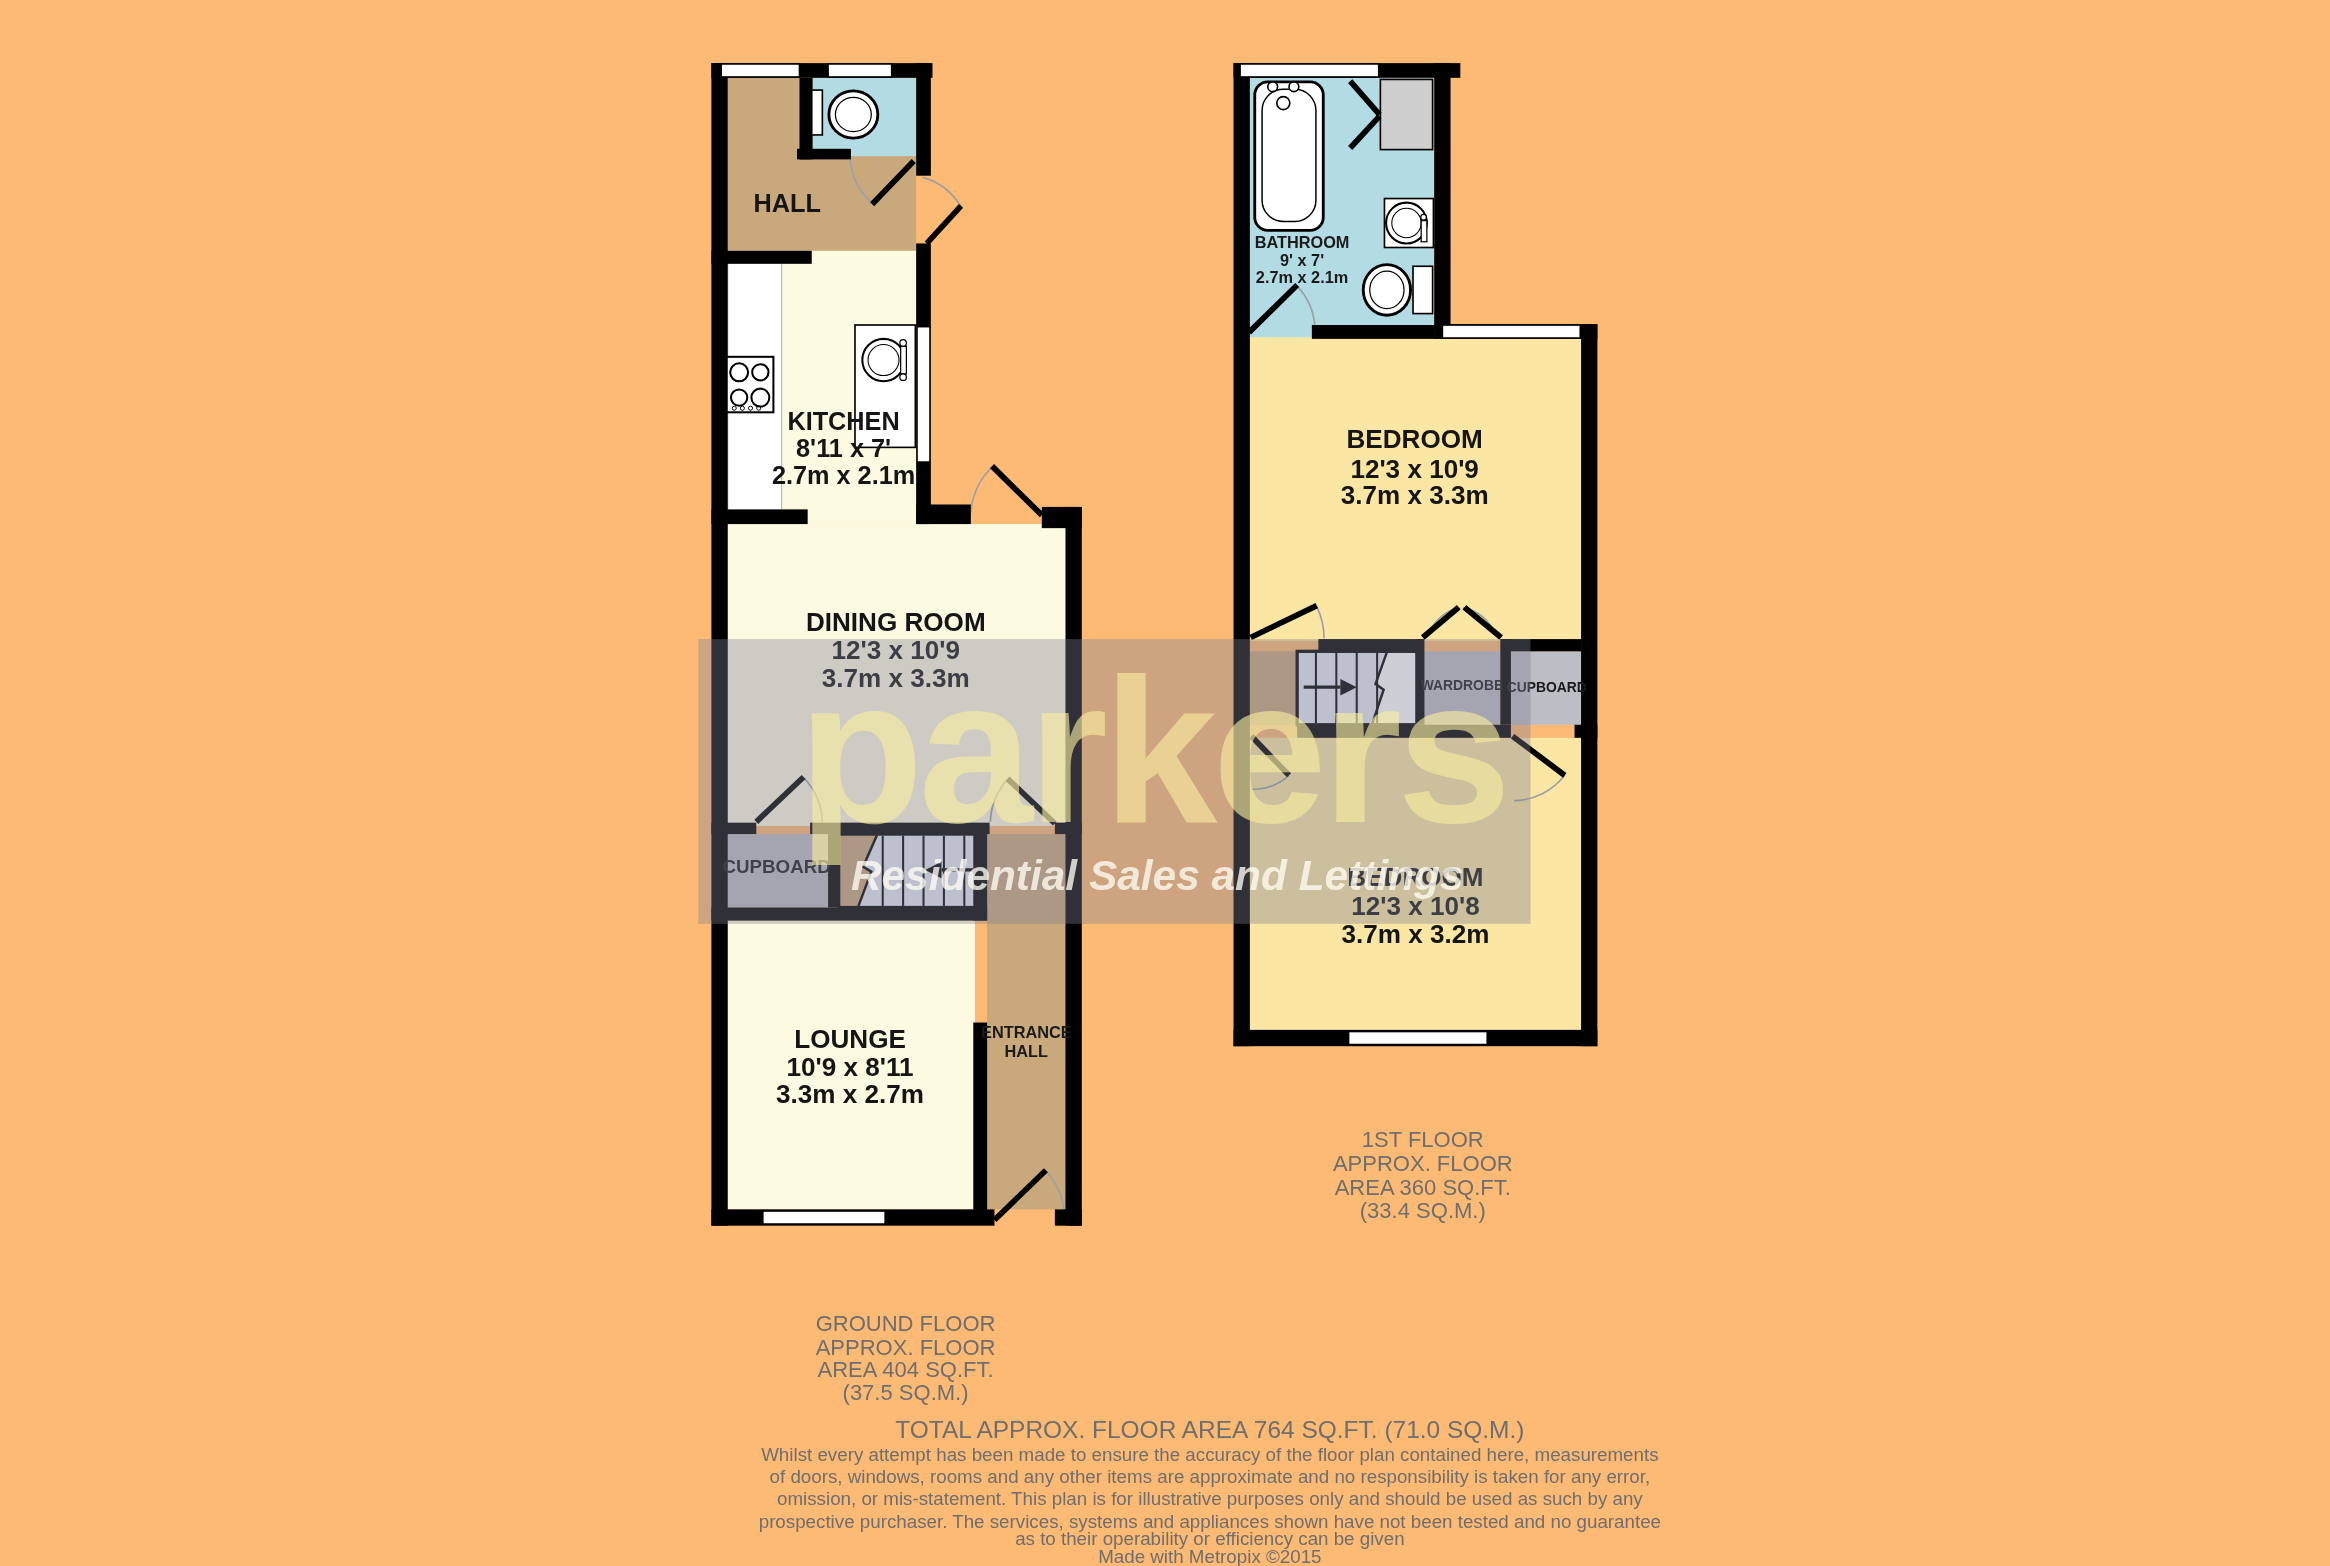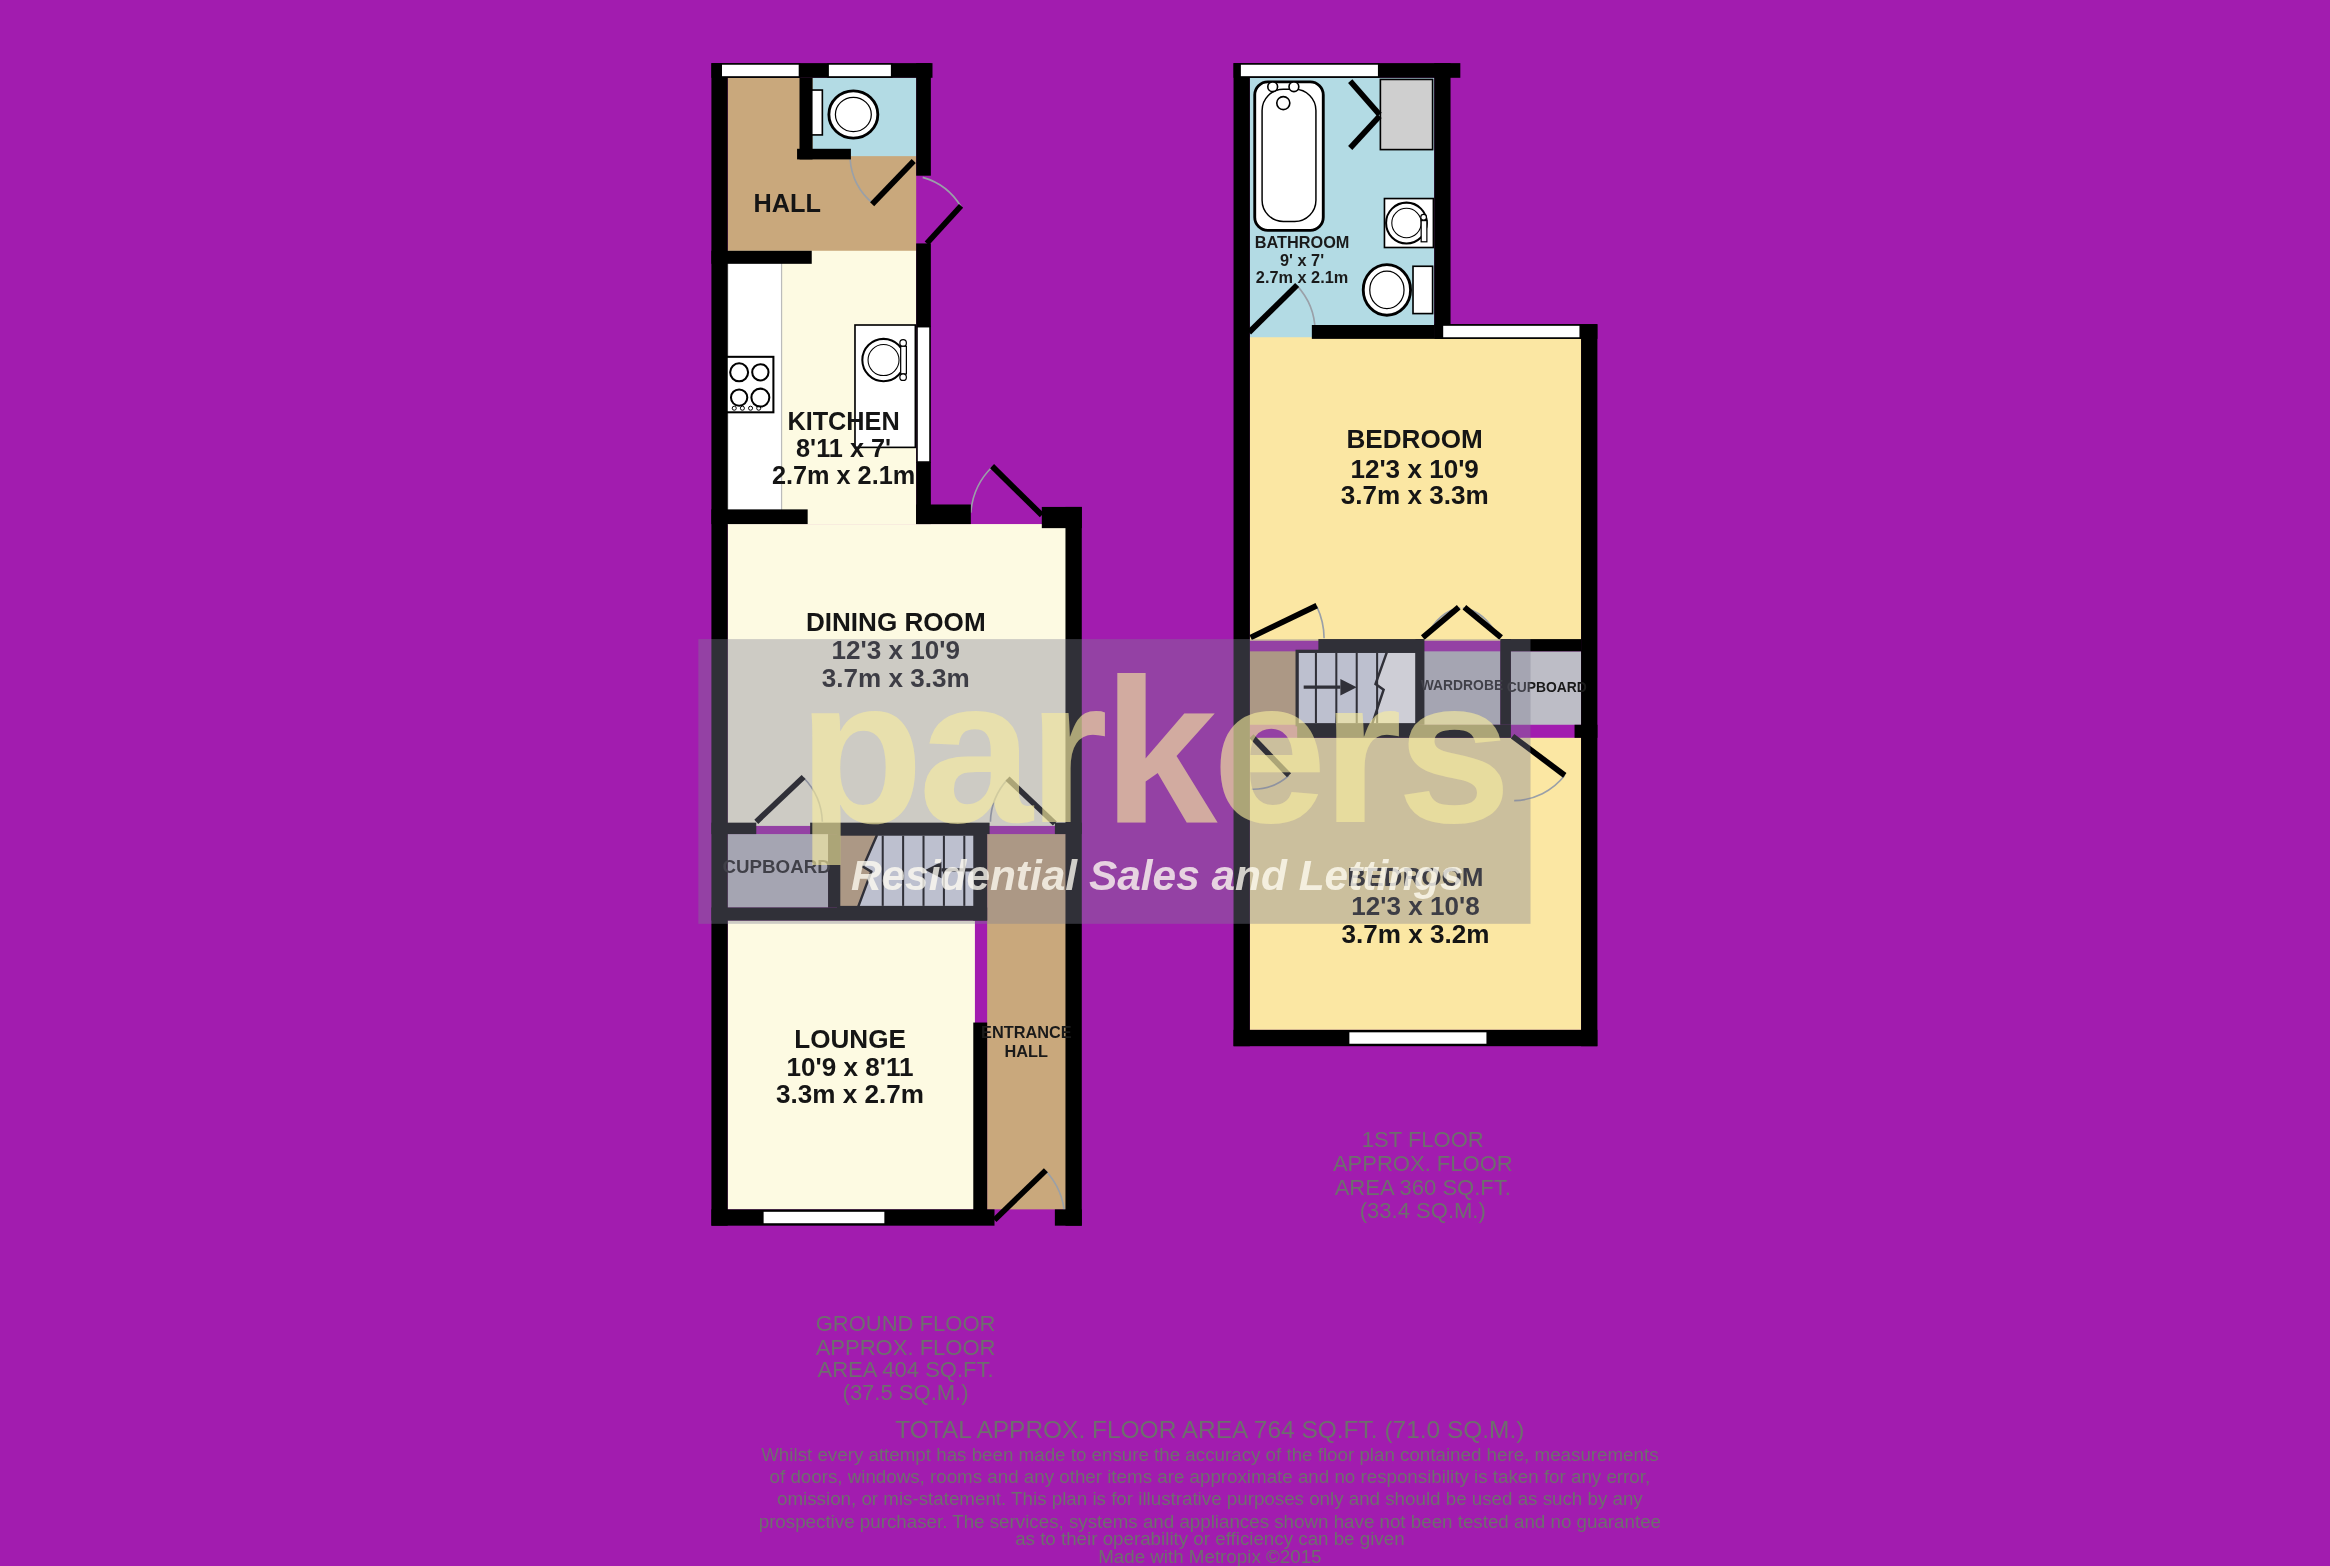--- a/index.html
+++ b/index.html
@@ -1,16 +1,16 @@
 <!DOCTYPE html>
 <html style="font-size:13px"><head>
 <meta charset="utf-8">
 <style>
   html,body{margin:0;padding:0;background:#ffffff;}
-  .canvas{position:relative;width:2330px;height:1567px;background:#a21caf;overflow:hidden;}
+  .canvas{position:relative;width:2330px;height:1567px;background:#fdba74;overflow:hidden;}
   svg{position:absolute;left:0;top:0;}
   text{font-family:"Liberation Sans",sans-serif;}
   .room-label{font-weight:bold;fill:#151515;text-anchor:middle;}
   .small-label{font-weight:bold;fill:#1a1a1a;text-anchor:middle;}
   .caption{fill:#6e6e6e;text-anchor:middle;font-weight:normal;}
   .wm-brand{font-weight:bold;fill:rgba(248,238,158,0.62);letter-spacing:-6px;}
   .wm-tagline{font-weight:bold;font-style:italic;fill:rgba(255,253,242,0.78);}
   .wall{fill:#000000;}
   .win{fill:#ffffff;stroke:#000000;stroke-width:2;}
   .fixture{fill:#ffffff;stroke:#000000;}

